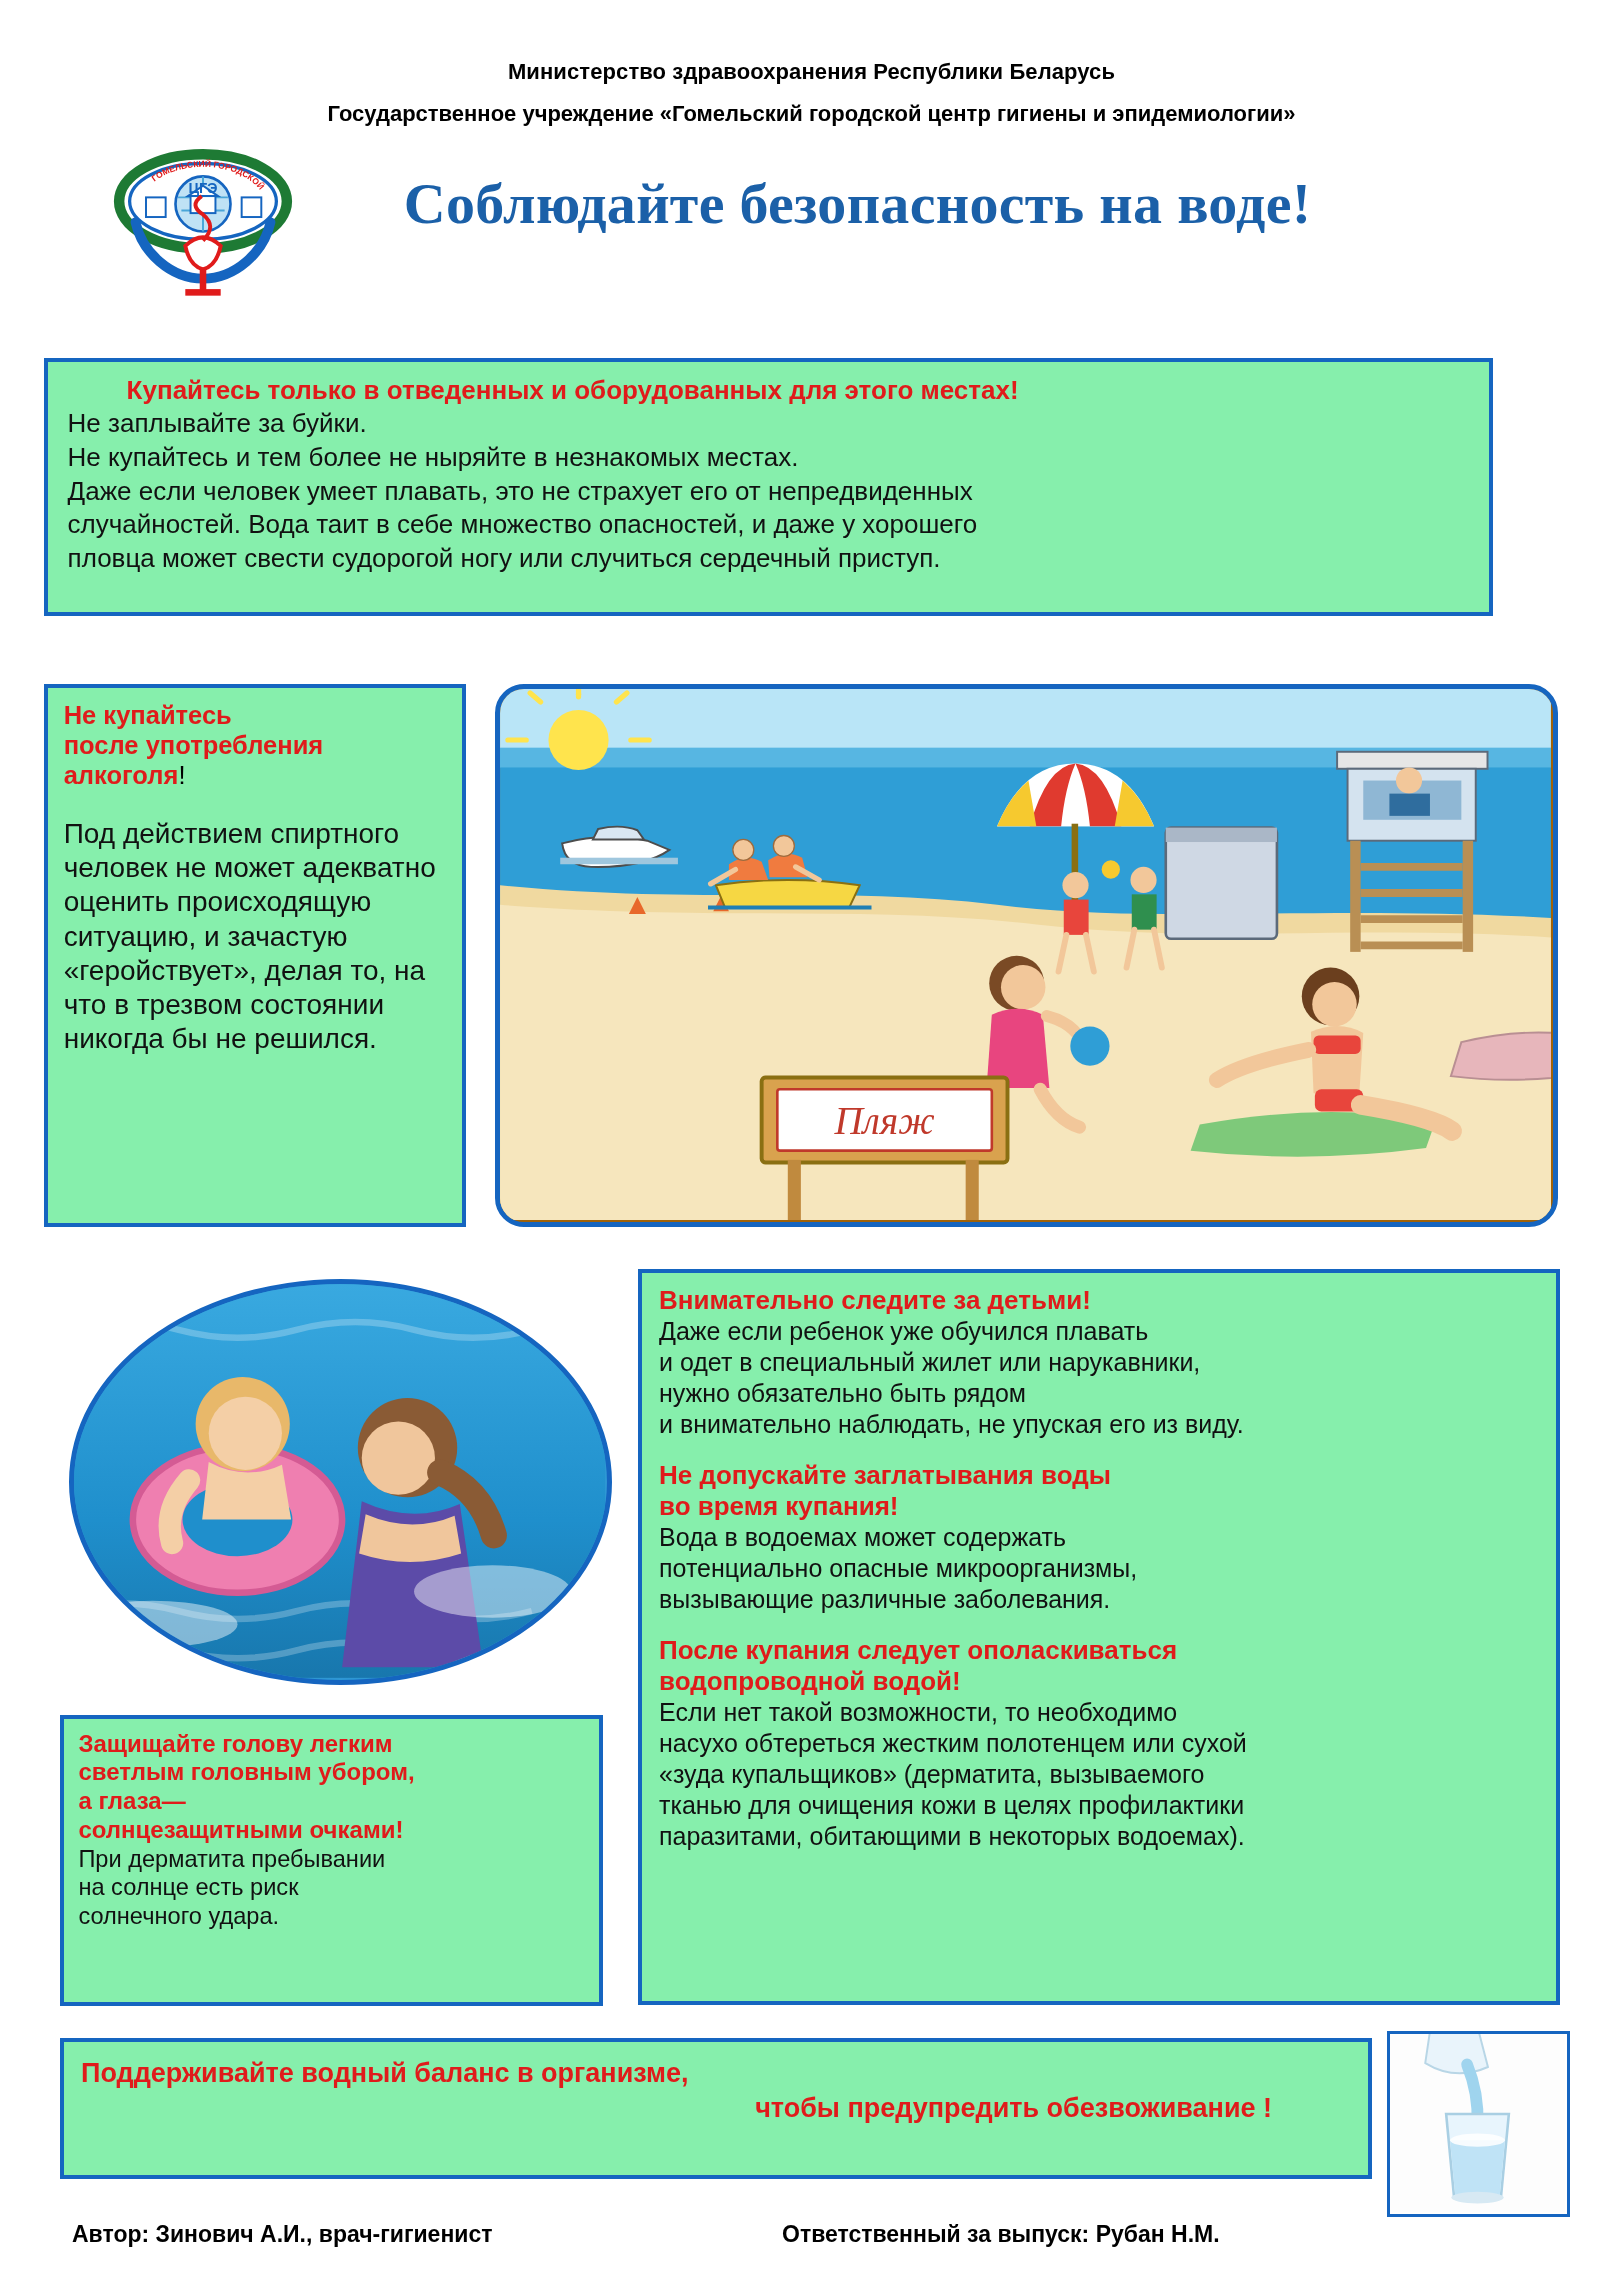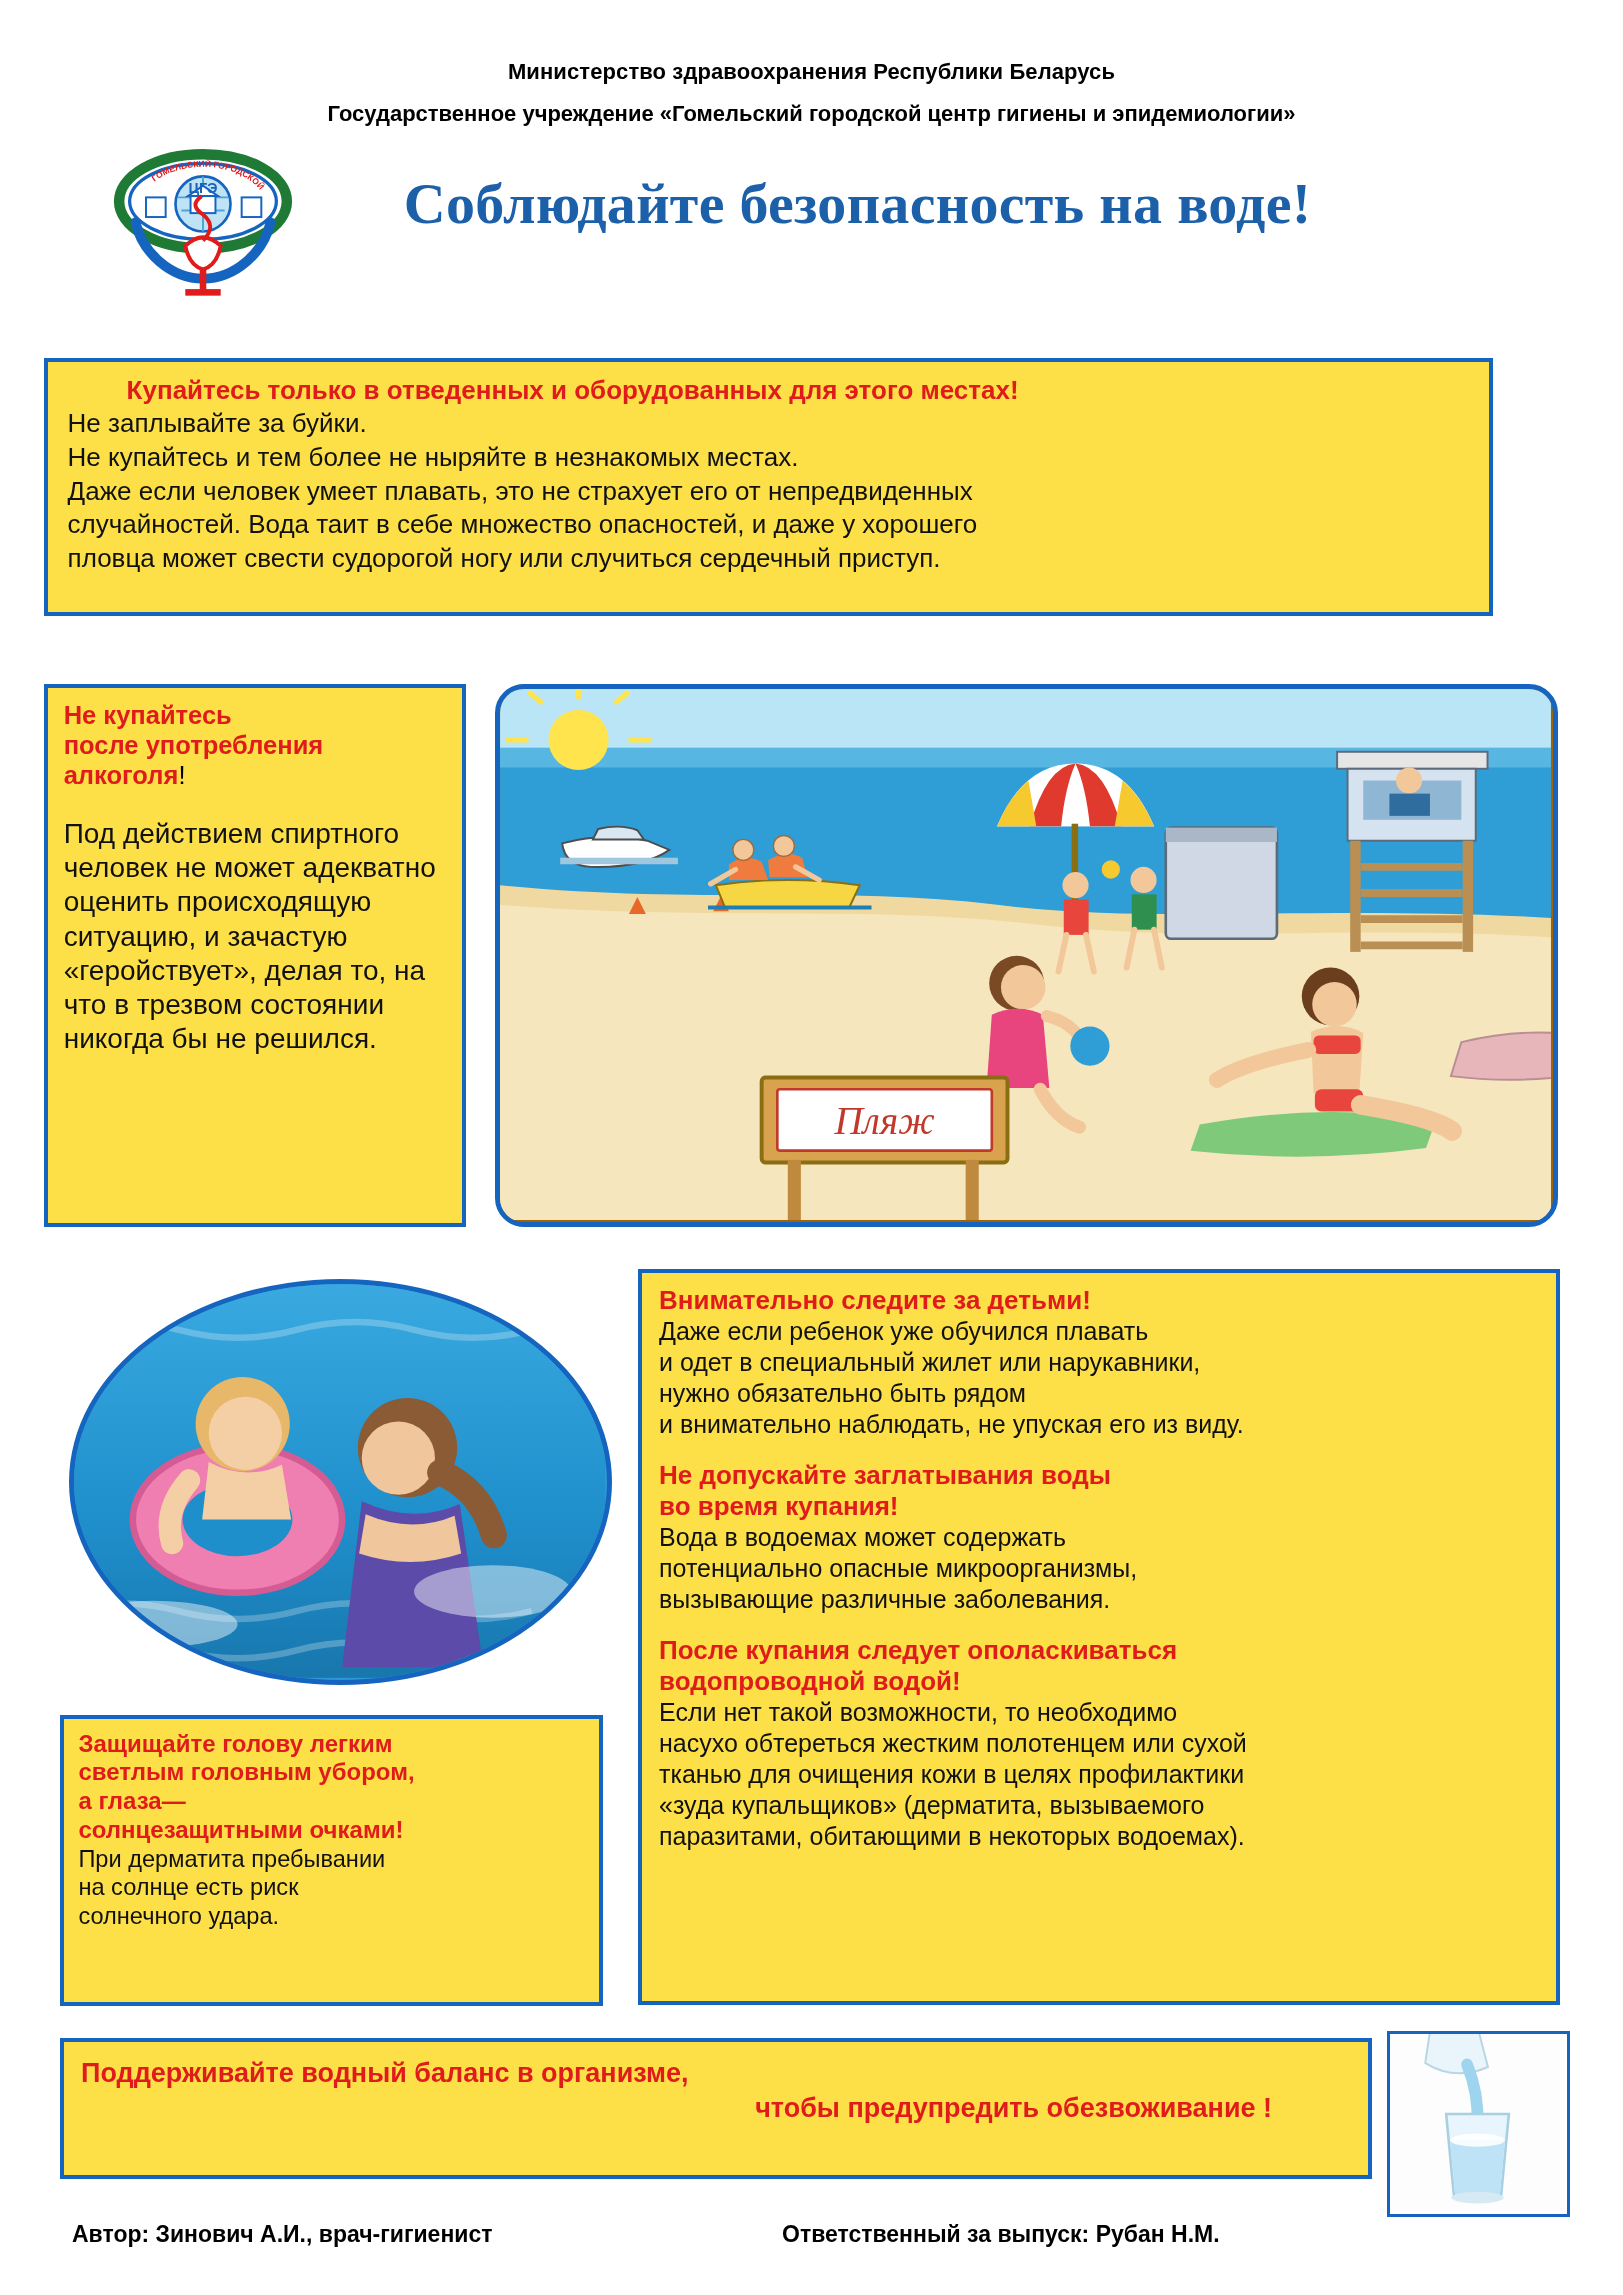--- a/index.html
+++ b/index.html
@@ -68,21 +68,21 @@
     top: 85px;
     width: 190px;
     height: 190px;
   }
   .logo svg { display:block; }
 
   
   .box {
     position: absolute;
     box-sizing: border-box;
-    background: #fde047;
+    background: #86efac;
     border: 4.6px solid #1565c0;
   }
   .shadowbox {
     position: absolute;
     background: #dfeefc;
     border: 3.3px solid #1565c0;
     border-radius: 26px;
     box-sizing: border-box;
   }
 
@@ -465,22 +465,22 @@
     <div class="p body-text">Вода в водоемах может содержать</div>
     <div class="p body-text">потенциально опасные микроорганизмы,</div>
     <div class="p body-text">вызывающие различные заболевания.</div>
 
     <div class="gap"></div>
 
     <div class="h red-head">После купания следует ополаскиваться</div>
     <div class="h red-head">водопроводной водой!</div>
     <div class="p body-text">Если нет такой возможности, то необходимо</div>
     <div class="p body-text">насухо обтереться жестким полотенцем или сухой</div>
+    <div class="p body-text">«зуда купальщиков» (дерматита, вызываемого</div>
     <div class="p body-text">тканью для очищения кожи в целях профилактики</div>
-    <div class="p body-text">«зуда купальщиков» (дерматита, вызываемого</div>
     <div class="p body-text">паразитами, обитающими в некоторых водоемах).</div>
   </div>
 
   <div class="box" id="box4">
     <div class="h red-head">Защищайте голову легким</div>
     <div class="h red-head">светлым головным убором,</div>
     <div class="h red-head">а глаза—</div>
     <div class="h red-head">солнцезащитными очками!</div>
     <div class="p body-text">При дерматита пребывании</div>
     <div class="p body-text">на солнце есть риск</div>

